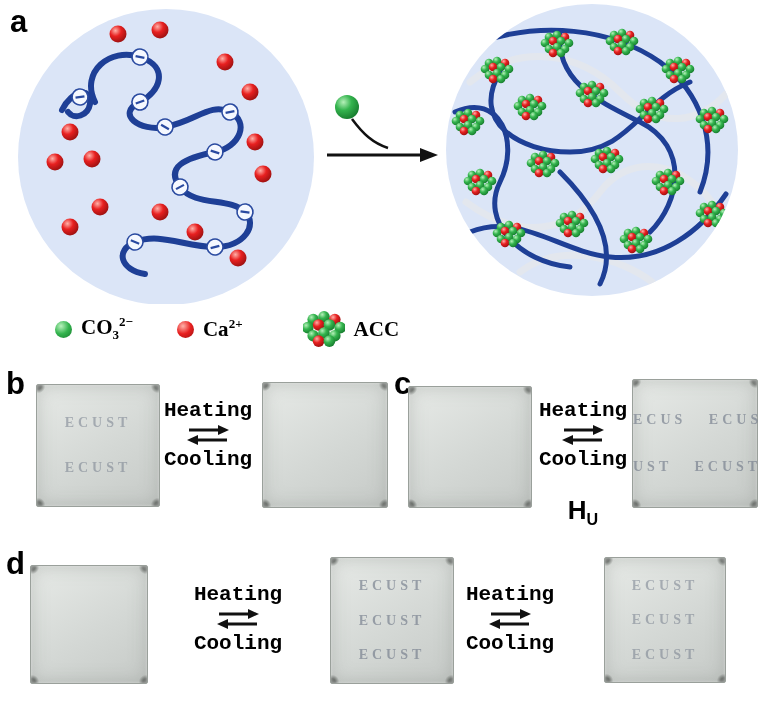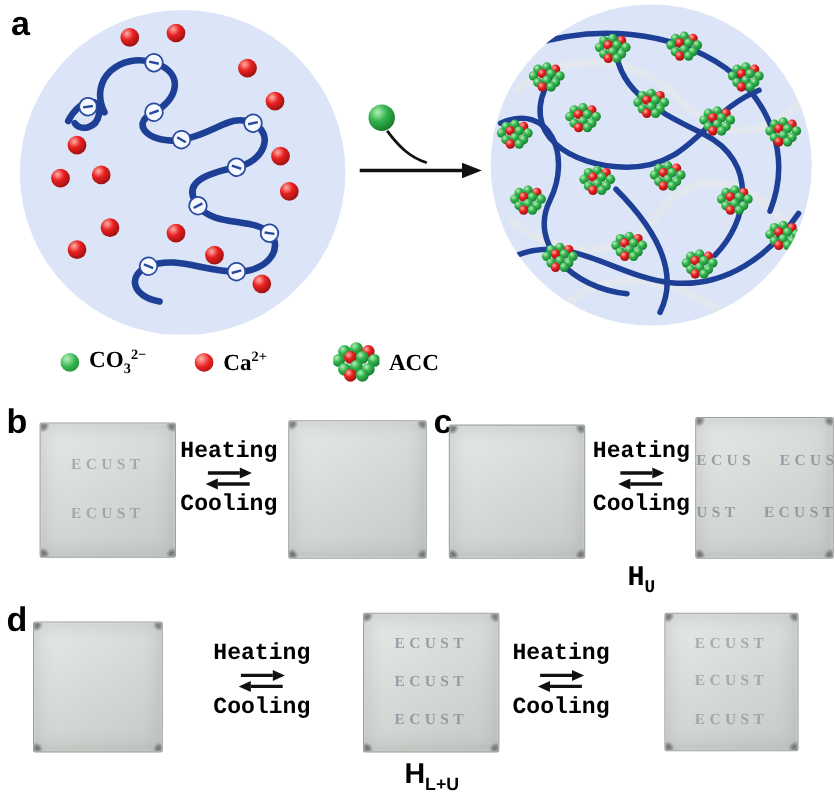--- a/index.html
+++ b/index.html
@@ -68,21 +68,21 @@
   #reaction-d1 { left:196px; top:583px; width:84px; }
   #reaction-d2 { left:468px; top:583px; width:84px; }
 
   
   .htitle {
     position:absolute; text-align:center; font-weight:bold; font-size:26px; color:#000;
     font-family:"Liberation Sans", sans-serif;
   }
   .htitle sub { font-size:62%; font-weight:bold; }
   #h-b { left:170px; top:502px; width:80px; }
-  #h-c { left:545px; top:510px; width:76px;font-family:Liberation Mono, monospace; }
+  #h-c { left:545px; top:495px; width:76px; }
   #h-d { left:345px; top:688px; width:95px; }
 </style>
 </head>
 <body>
 
 <div class="fig">
 
   <div id="label-a" class="panel-letter">a</div>
 
   <svg class="schematic" width="759" height="302" viewBox="0 0 759 302">
@@ -298,15 +298,14 @@
     </svg>
     <span>Cooling</span>
   </div>
 
   <div id="gel-d-right" class="gel">
     <div class="stamp faint">ECUST</div>
     <div class="stamp faint">ECUST</div>
     <div class="stamp faint">ECUST</div>
   </div>
 
-  <div id="h-d" class="htitle"><span>H</span><sub>L+U</sub></div>
 
 </div>
 
 </body></html>

